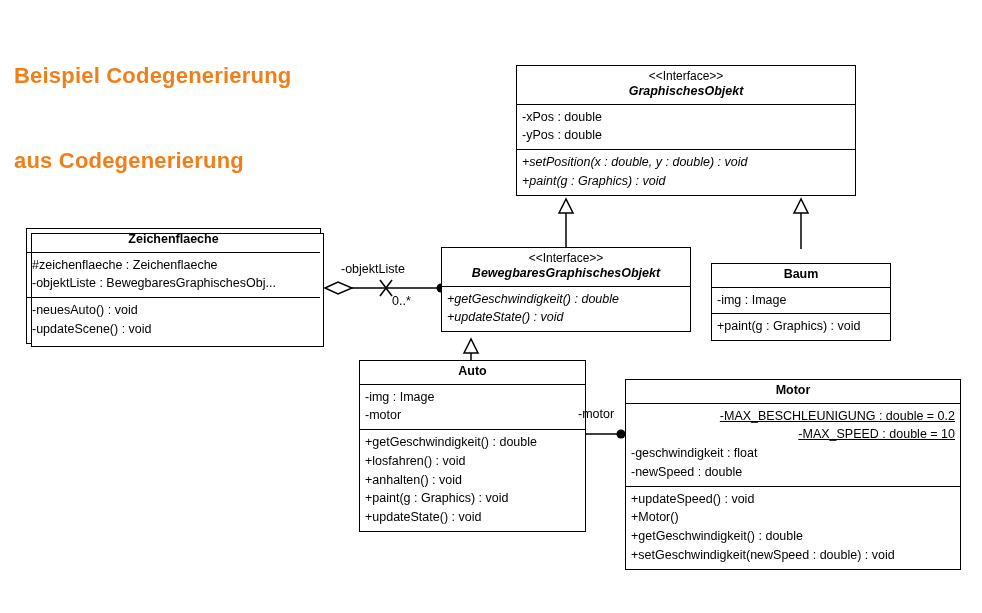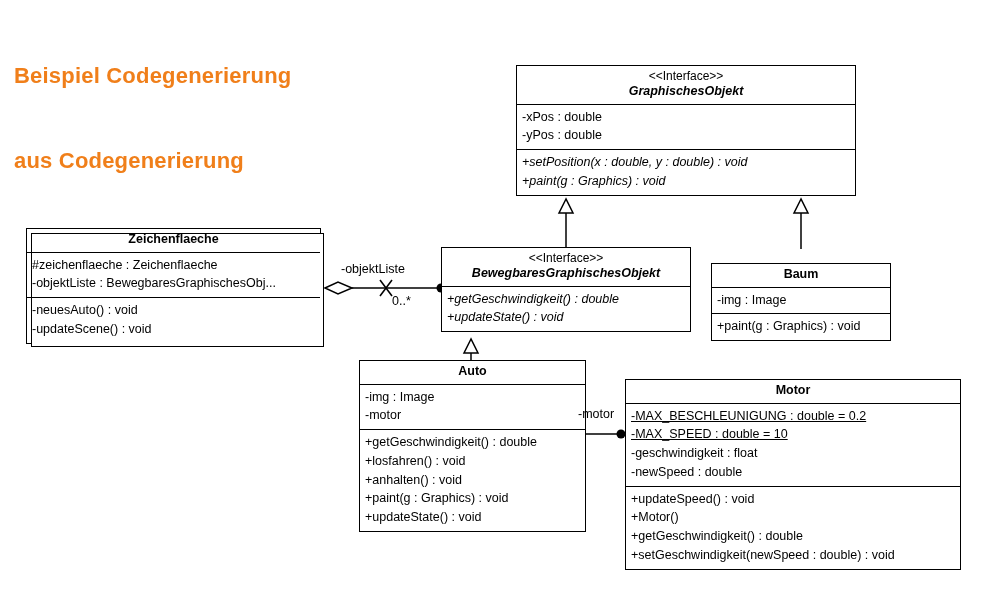--- a/index.html
+++ b/index.html
@@ -70,21 +70,21 @@
   .members {
     padding: 3px 5px 4px 5px;
   }
   .members .row {
     line-height: 1.5;
     white-space: nowrap;
     overflow: hidden;
     text-overflow: clip;
   }
   .members .row.ital { font-style: italic; }
-  .members .row.underline { text-decoration: underline; }
+  .members .row.underline { text-decoration: underline; text-align: right; }
 
   
   .shadowbox::after {
     content: "";
     position: absolute;
     left: 4px;
     top: 4px;
     right: -4px;
     bottom: -4px;
     border: 1.5px solid #000;

